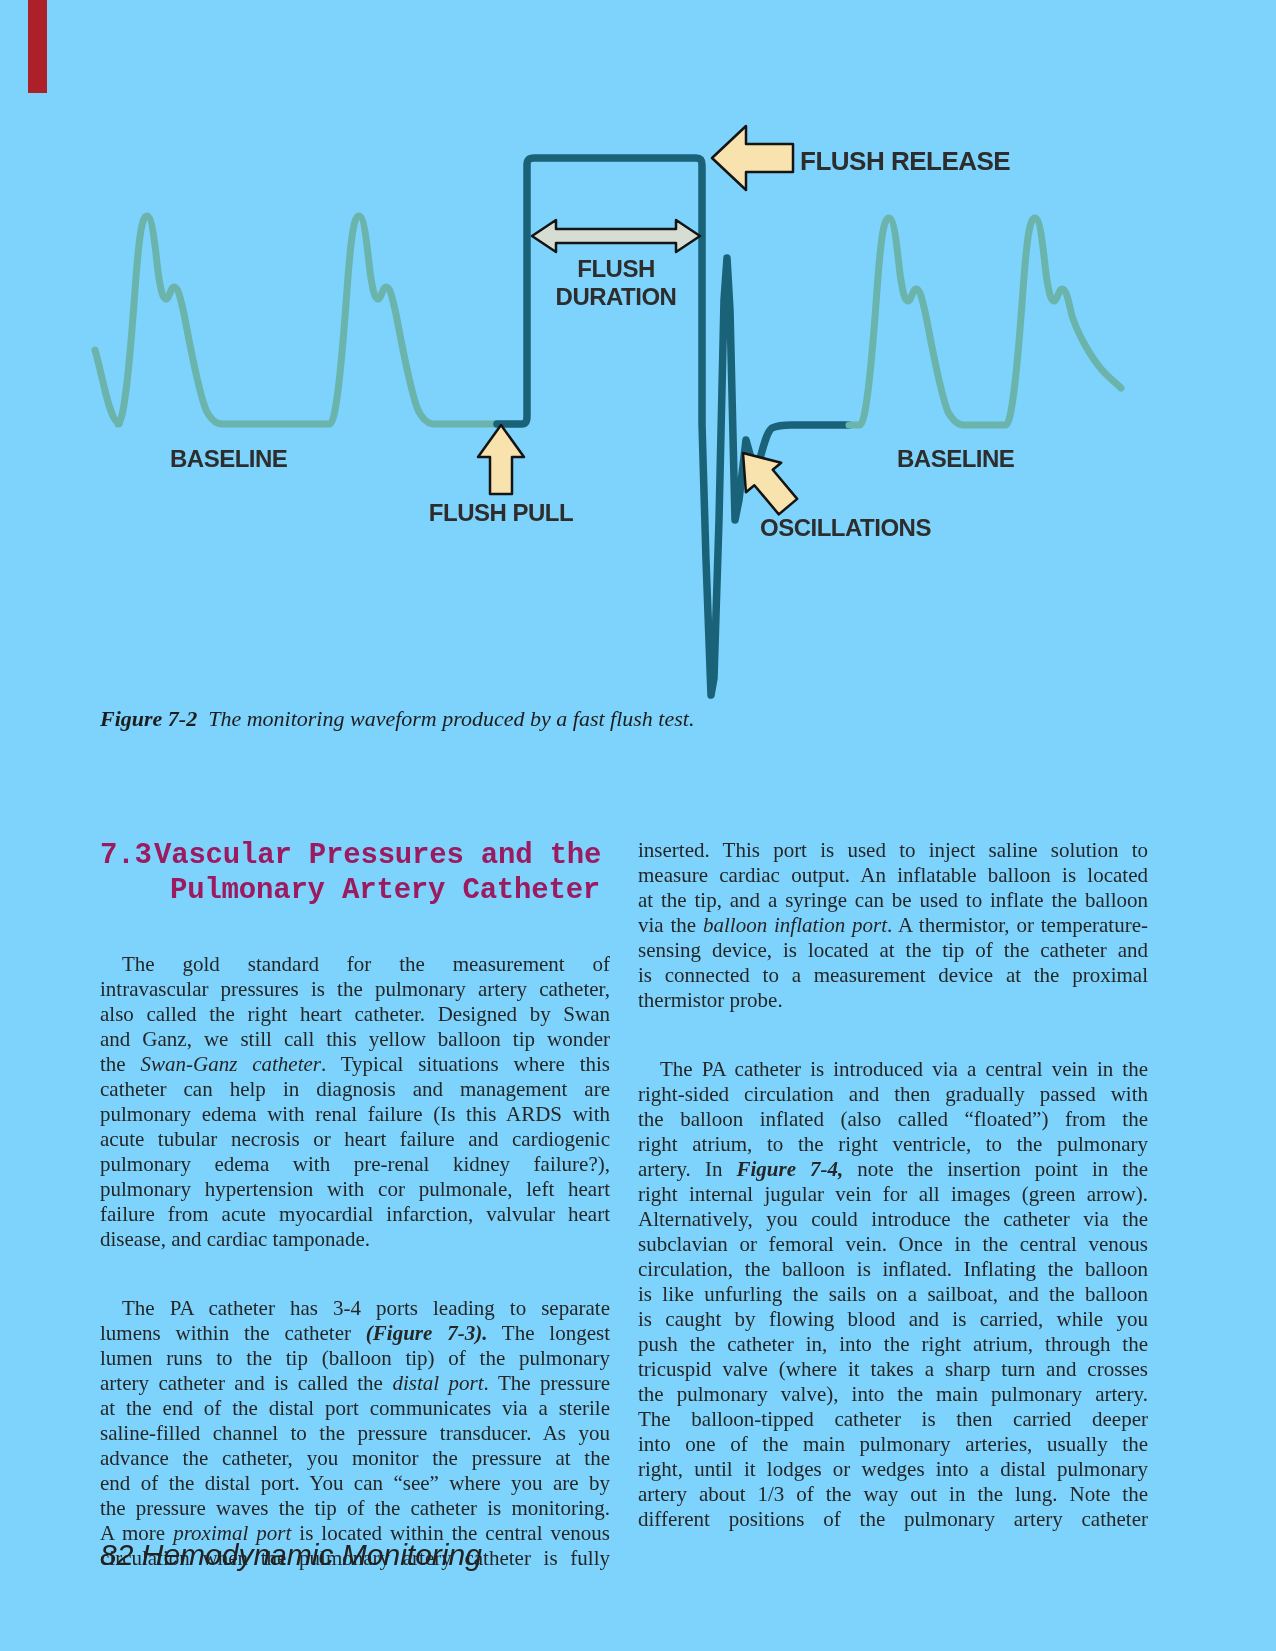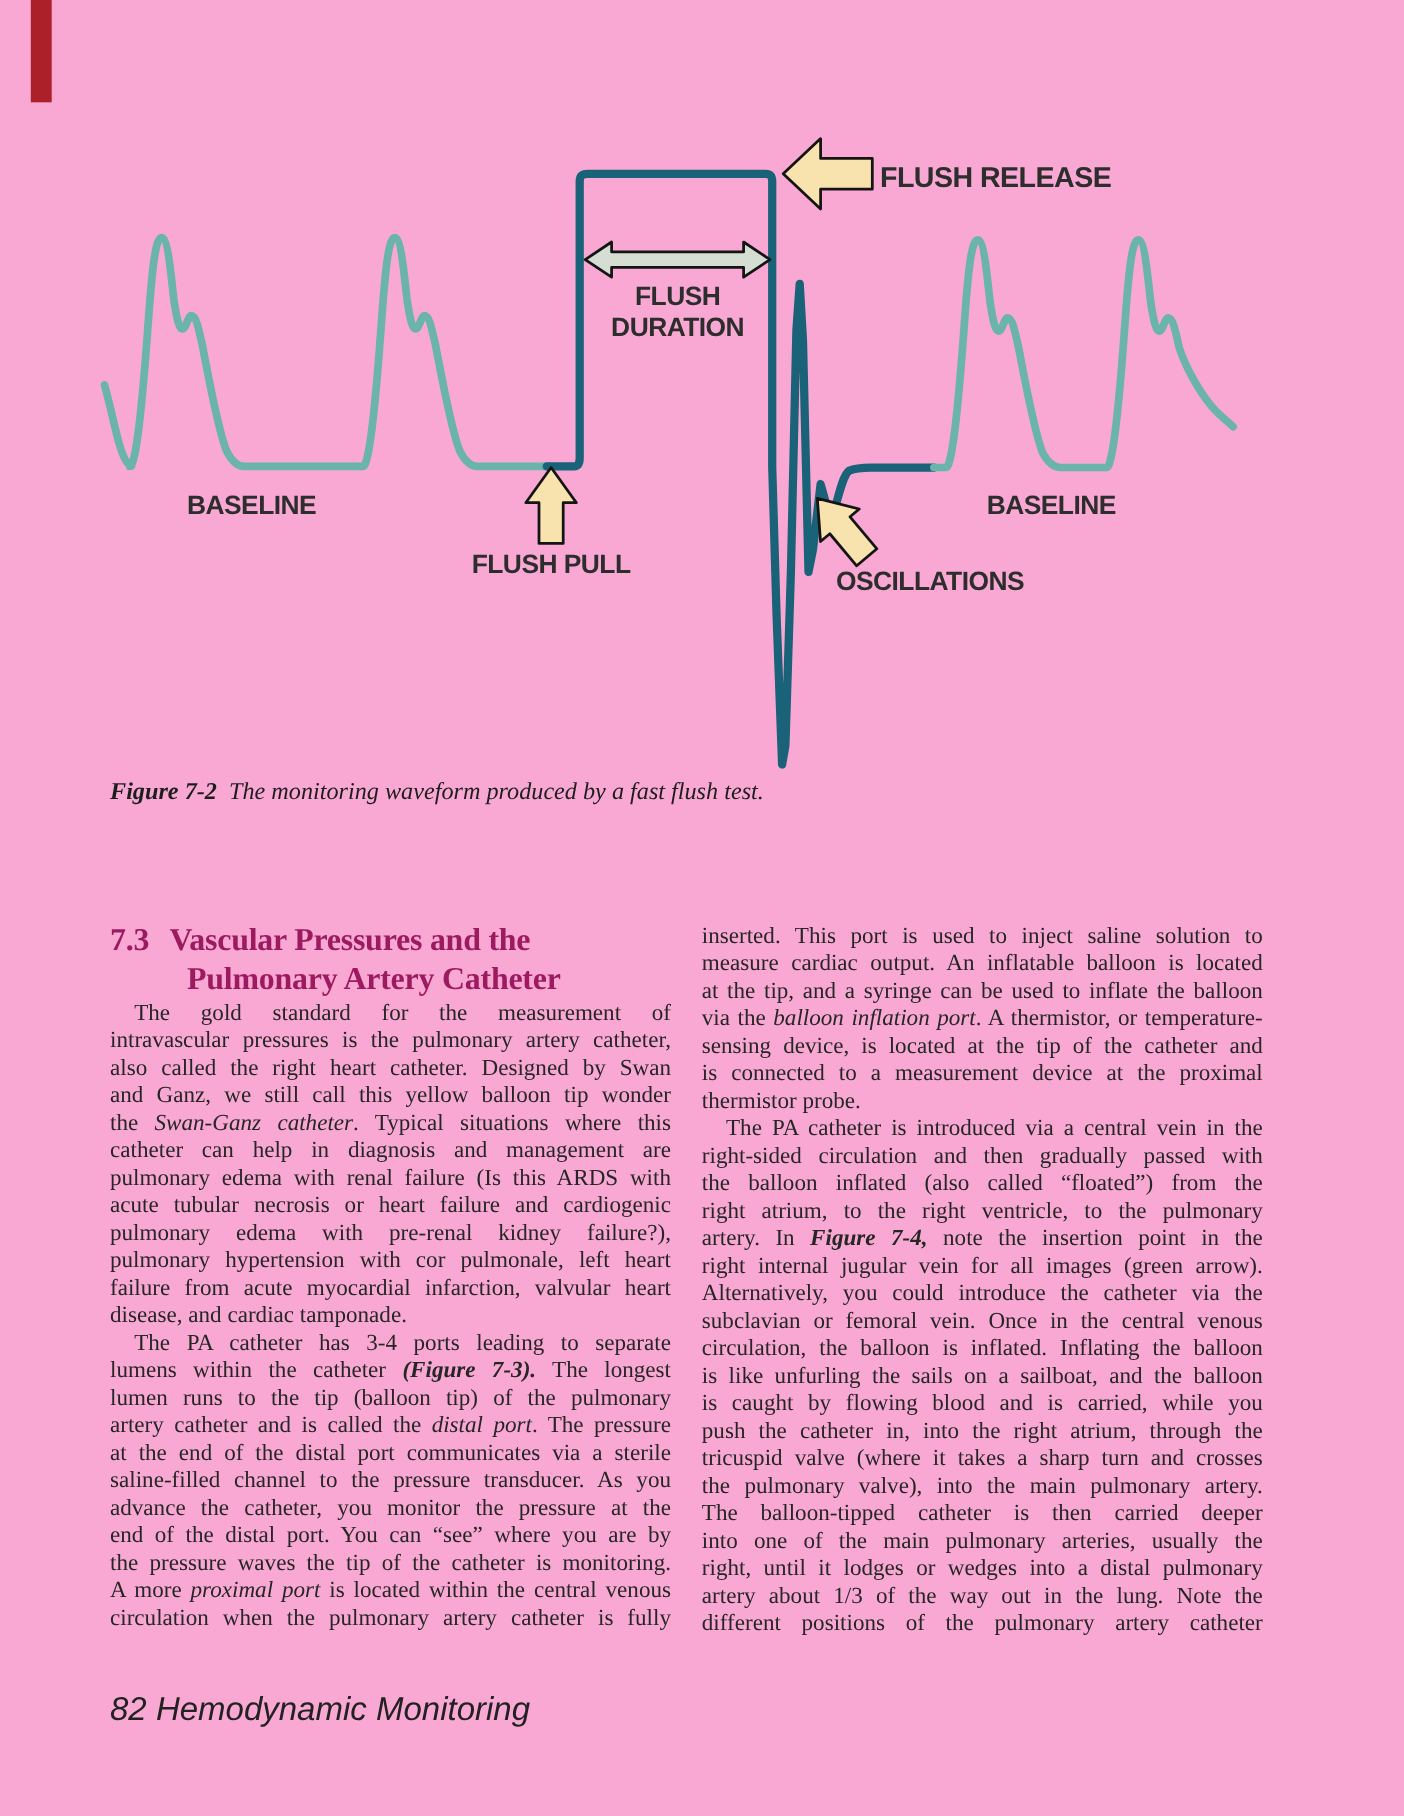--- a/index.html
+++ b/index.html
@@ -1,36 +1,36 @@
 <!DOCTYPE html>
 <html><head>
 <meta charset="utf-8">
 <style>
   html,body{margin:0;padding:0;background:#888;}
-  .page{position:relative;width:1276px;height:1651px;background:#f9a8d4;overflow:hidden;
+  .page{position:relative;width:1276px;height:1651px;background:#7dd3fc;overflow:hidden;
         font-family:"Liberation Serif","DejaVu Serif",serif;color:#262626;}
   .edge-tab{position:absolute;left:28px;top:0;width:19px;height:93px;background:#AC2129;}
   .figure-svg{position:absolute;left:0;top:0;width:1276px;height:780px;}
   .flabel{font-family:"Liberation Sans","DejaVu Sans",sans-serif;font-weight:bold;
           fill:#2d2d2d;letter-spacing:-0.5px;}
   .caption{position:absolute;left:100px;top:706px;width:720px;font-size:22px;
            font-style:italic;color:#1d1d1d;}
   .caption b{font-weight:bold;}
   .col{position:absolute;top:838px;width:510px;font-size:21px;}
   .col-left{left:100px;}
   .col-right{left:638px;}
-  .heading{font-family:Liberation Serif, serif;font-weight:bold;
-           font-size:29px;line-height:35px;color:#9C1A5F;letter-spacing:-0.2px;}
+  .heading{font-family:Liberation Mono, monospace;font-weight:bold;
+           font-size:29px;line-height:35px;color:#9C1A5F;margin-bottom:14px;letter-spacing:-0.2px;}
   .h-line1{display:flex;}
   .h-num{width:54px;flex:0 0 54px;}
   .h-line2{padding-left:70px;}
   .jline{text-align:justify;text-align-last:justify;height:25px;line-height:25px;
          white-space:normal;overflow:visible;}
   .jline.endp{text-align:last;text-align-last:left;}
-  .jline.ind{text-indent:22px;}
+  .jline.ind{text-indent:22px;margin-top:44px;}
   .jline i{font-style:italic;}
   .jline b{font-weight:bold;font-style:italic;}
   .footer{position:absolute;left:100px;top:1538px;font-family:"Liberation Sans","DejaVu Sans",sans-serif;
           font-style:italic;font-size:30px;color:#222;}
 </style>
 </head>
 <body>
 
 <div class="page">
 

